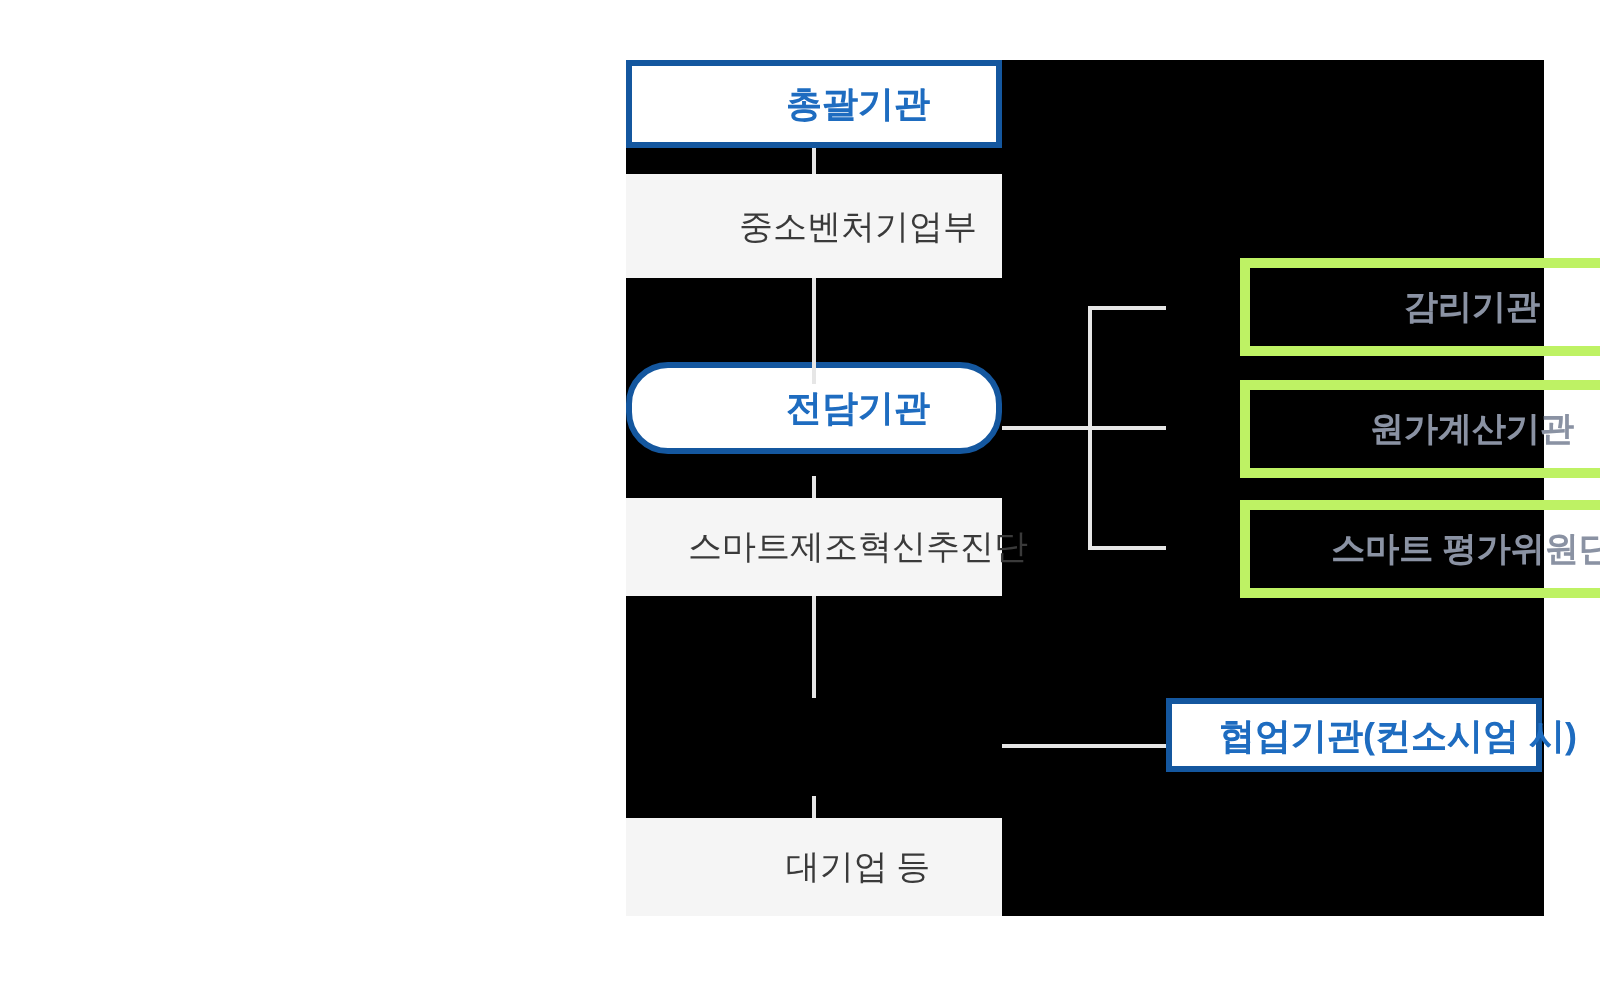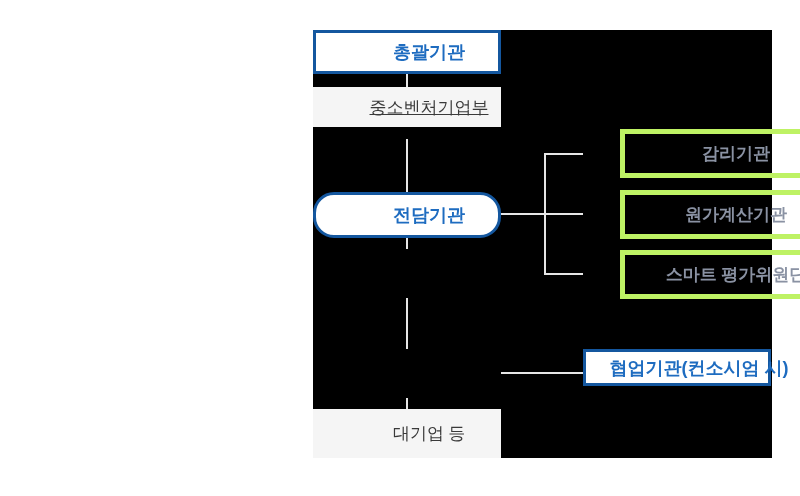--- a/index.html
+++ b/index.html
@@ -58,24 +58,25 @@
   .line.h { height: 2px; }
 </style>
 </head>
 <body>
 
 <div class="stage">
   <div class="canvas">
 
     <div class="node role" style="left:0; top:0; width:188px; height:44px;">총괄기관</div>
 
-    <div class="node org" style="left:0; top:57px; width:188px; height:40px;text-decoration:underline;">중소벤처기업부</div>
+    <div class="node org" style="left:0; top:57px; width:188px; height:52px;">중소벤처기업부</div>
 
-    <div class="node role" style="left:0; top:162px; width:188px; height:46px;border-radius:21px;">전담기관</div>
+    <div class="node role" style="left:0; top:151px; width:188px; height:46px;border-radius:21px;">전담기관</div>
 
+    <div class="node org" style="left:0; top:219px; width:188px; height:49px;">스마트제조혁신추진단</div>
 
 
     <div class="node org" style="left:0; top:379px; width:188px; height:49px;font-family:Liberation Serif, serif;">대기업 등</div>
 
     <div class="node support" style="left:270px; top:99px; width:188px; height:49px;">감리기관</div>
 
     <div class="node support" style="left:270px; top:160px; width:188px; height:49px;">원가계산기관</div>
 
     <div class="node support" style="left:270px; top:220px; width:188px; height:49px;">스마트 평가위원단</div>
 

